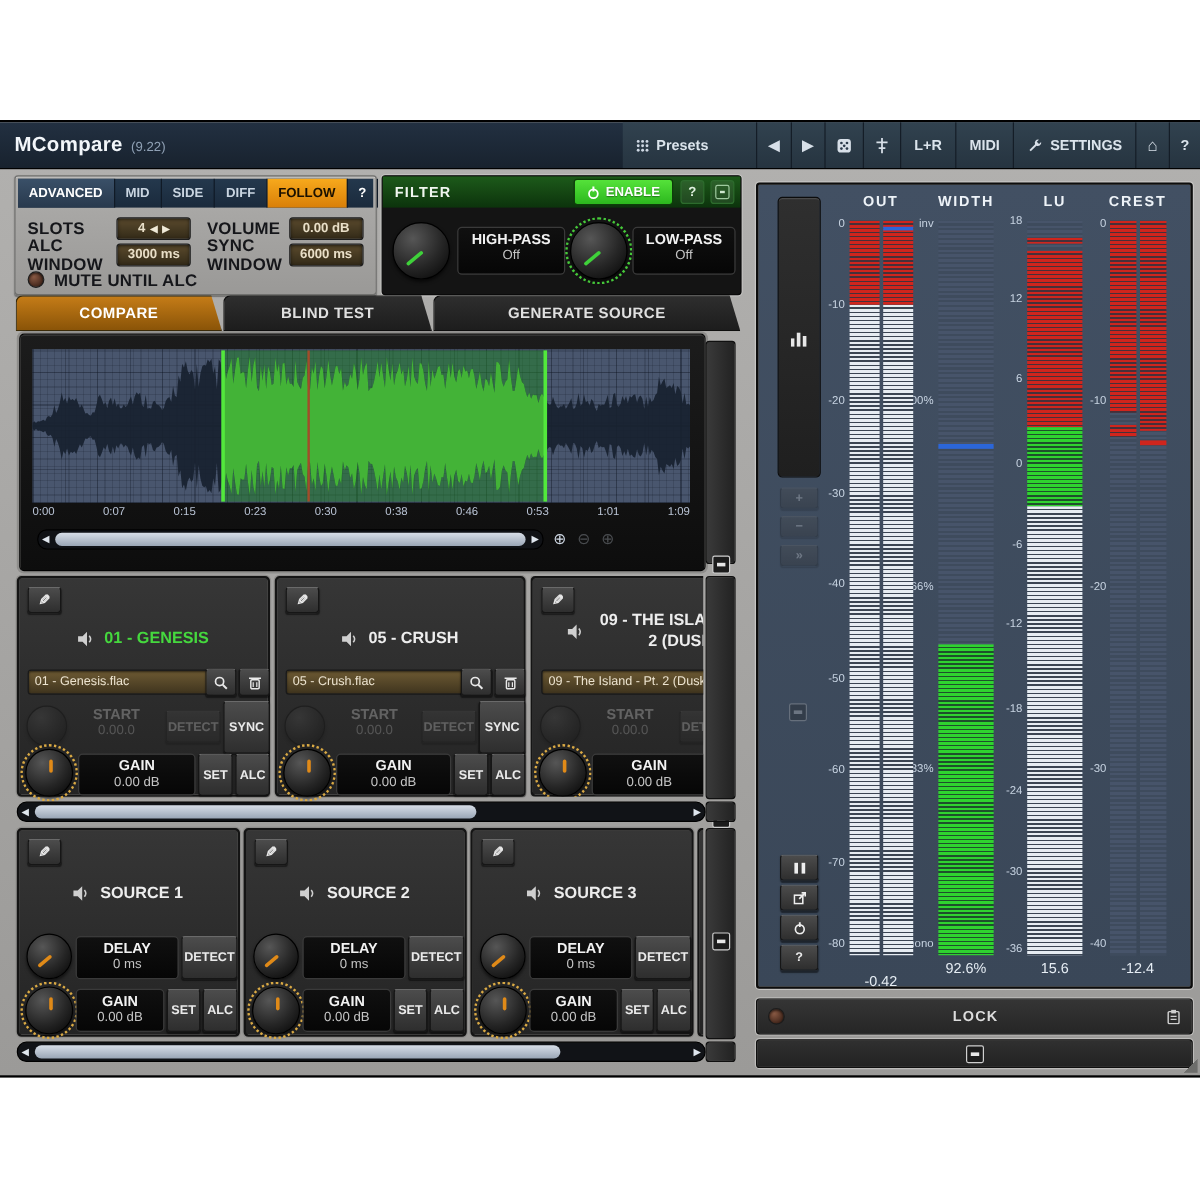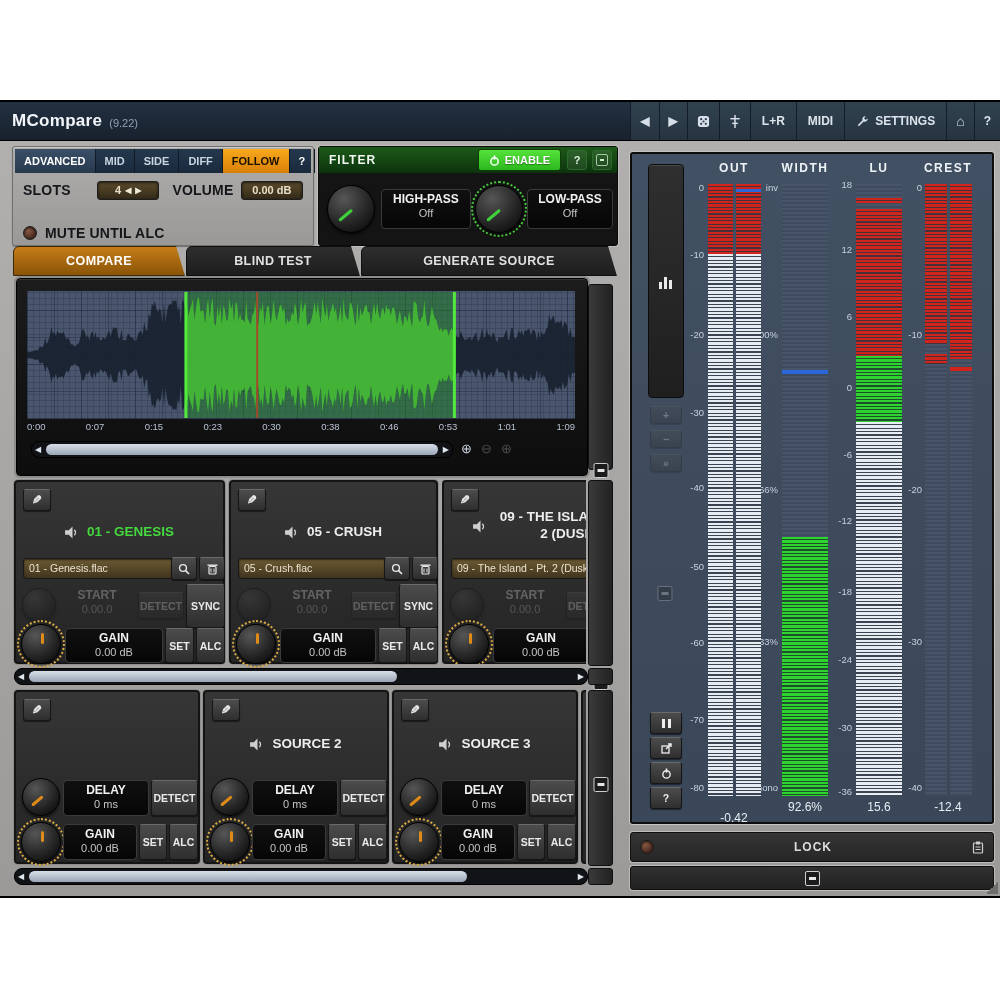--- a/index.html
+++ b/index.html
@@ -102,20 +102,36 @@
 </style>
 </head>
 <body>
 
 <div class="window">
 
   <div class="titlebar">
     <span class="app-title">MCompare</span>
     <span class="app-version">(9.22)</span>
     <div class="tb-right">
+      <div class="tb-item" style="border-left:none;padding-right:40px;">
+        <svg width="11" height="11" viewBox="0 0 12 12">
+            <g fill="#cfd9e4">
+              <circle cx="2" cy="2" r="1.3"></circle>
+              <circle cx="6" cy="2" r="1.3"></circle>
+              <circle cx="10" cy="2" r="1.3"></circle>
+              <circle cx="2" cy="6" r="1.3"></circle>
+              <circle cx="6" cy="6" r="1.3"></circle>
+              <circle cx="10" cy="6" r="1.3"></circle>
+              <circle cx="2" cy="10" r="1.3"></circle>
+              <circle cx="6" cy="10" r="1.3"></circle>
+              <circle cx="10" cy="10" r="1.3"></circle>
+            </g>
+          </svg>
+        <span>Presets</span>
+      </div>
       <div class="tb-item narrow">
           <span class="tb-glyph">◀</span>
         </div>
       <div class="tb-item narrow">
           <span class="tb-glyph">▶</span>
         </div>
       <div class="tb-item narrow">
         <svg width="13" height="13" viewBox="0 0 14 14">
             <rect x="1" y="1" width="12" height="12" rx="3" fill="#d7dfe8"></rect>
             <g fill="#2b3a4b">
@@ -185,20 +201,26 @@
     </div>
     <div class="adv-row" style="left:10px;top:34px;width:280px;">
       <span class="lbl" style="width:76px;">SLOTS</span>
       <span class="valuebox spin" style="width:62px;">
         <span>4</span>
         <span class="ar">◀</span>
           <span class="ar">▶</span>
       </span>
       <span class="lbl" style="width:70px;margin-left:13px;">VOLUME</span>
       <span class="valuebox" style="width:62px;">0.00 dB</span>
+    </div>
+    <div class="adv-row" style="left:10px;top:56px;width:280px;">
+      <span class="lbl" style="width:76px;">ALC WINDOW</span>
+      <span class="valuebox" style="width:62px;">3000 ms</span>
+      <span class="lbl" style="width:70px;margin-left:13px;">SYNC WINDOW</span>
+      <span class="valuebox" style="width:62px;">6000 ms</span>
     </div>
     <div class="adv-row" style="left:10px;top:77px;width:280px;gap:8px;">
       <span class="led"></span>
       <span class="lbl">MUTE UNTIL ALC</span>
     </div>
   </div>
 
   <div class="flt-panel">
     <div class="flt-head">
       <span class="flt-title">FILTER</span>
@@ -434,20 +456,27 @@
     <div class="hthumb" style="width:368px;"></div>
     <div style="flex:1;"></div>
     <span class="scroll-ar">▶</span>
   </div>
   <div class="vstrip" style="top:566px;height:15px;"></div>
 
   <div class="dkpanel" style="left:14px;top:588px;width:186px;height:174px;">
     <div class="btn pencil-btn">
         <span class="pencil-glyph">✎</span>
       </div>
+    <div class="slot-title" style="top:38px;height:28px;">
+      <svg class="speaker" width="15" height="13" viewBox="0 0 16 14">
+          <polygon points="0,4.5 4,4.5 8,0.5 8,13.5 4,9.5 0,9.5" fill="#cfcfcf"></polygon>
+          <path d="M10 4 q2.5 3 0 6" stroke="#cfcfcf" stroke-width="1.4" fill="none"></path>
+        </svg>
+      <span class="txt">SOURCE 1</span>
+    </div>
     <div class="knob" style="left:6px;top:86px;width:36px;height:36px;">
         <span class="ptr"></span>
       </div>
     <div class="blackbox" style="position:absolute;left:47px;top:88px;width:84px;height:34px;">
       <div class="t">DELAY</div>
       <div class="v">0 ms</div>
     </div>
     <div class="btn" style="position:absolute;left:135px;top:88px;width:45px;height:34px;">
         <span>DETECT</span>
       </div>

